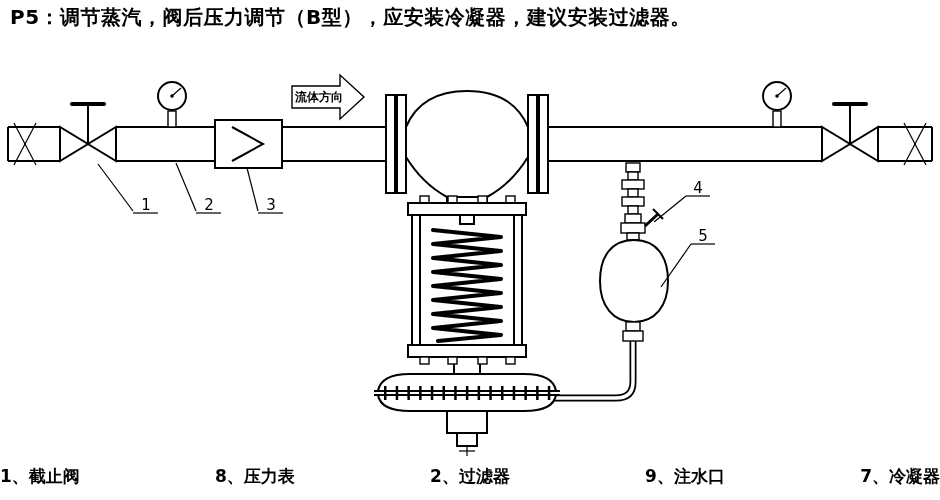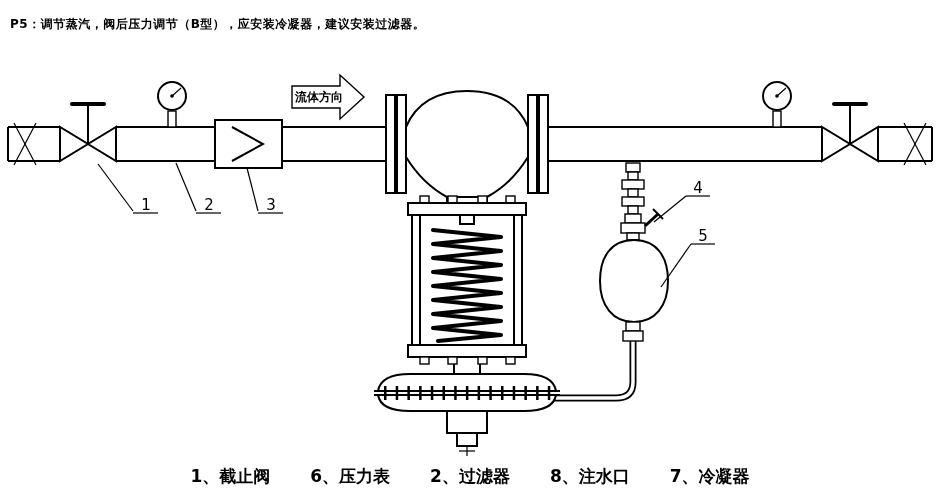--- a/index.html
+++ b/index.html
@@ -1,19 +1,19 @@
 <!DOCTYPE html>
 <html><head>
 <meta charset="utf-8">
 <style>
   html,body{margin:0;padding:0;background:#fff}
   .page{position:relative;width:940px;height:500px;background:#fff;overflow:hidden;
         font-family:"DejaVu Sans","Liberation Sans",sans-serif;color:#000}
-  .title{position:absolute;top:16px;left:10px;font-size:12px;font-weight:bold;letter-spacing:.5px;white-space:nowrap}
-  .legend{position:absolute;left:0;right:0;bottom:12px;display:flex;justify-content:center;gap:40px;
+  .title{position:absolute;top:4px;left:10px;font-size:20px;font-weight:bold;letter-spacing:.5px;white-space:nowrap}
+  .legend{position:absolute;left:0;right:0;bottom:12px;display:flex;justify-content:space-between;gap:40px;
           font-size:17px;font-weight:bold}
   svg{position:absolute;left:0;top:0}
   svg text{font-family:"DejaVu Sans","Liberation Sans",sans-serif}
   .s1{stroke:#000;stroke-width:1.2;fill:none}
   .s2{stroke:#000;stroke-width:2;fill:none}
   .s3{stroke:#000;stroke-width:3;fill:none}
   .hnd{stroke:#000;stroke-width:4;fill:none;stroke-linecap:round}
   .f1{stroke:#000;stroke-width:1.4;fill:#fff}
   .f2{stroke:#000;stroke-width:2;fill:#fff}
   .sp{stroke:#000;stroke-width:4;fill:none;stroke-linejoin:round;stroke-linecap:round}
@@ -182,19 +182,19 @@
       <text class="num" x="698" y="193">4</text>
 
       <line class="s1" x1="661" y1="287" x2="691" y2="244"></line>
       <line class="s1" x1="691" y1="244" x2="715" y2="244"></line>
       <text class="num" x="703" y="241">5</text>
     </g>
   </svg>
 
   <div class="legend">
     <span>1、截止阀</span>
-    <span>6、压力表</span>
+    <span>8、压力表</span>
     <span>2、过滤器</span>
-    <span>8、注水口</span>
+    <span>9、注水口</span>
     <span>7、冷凝器</span>
   </div>
 
 </div>
 
 </body></html>

